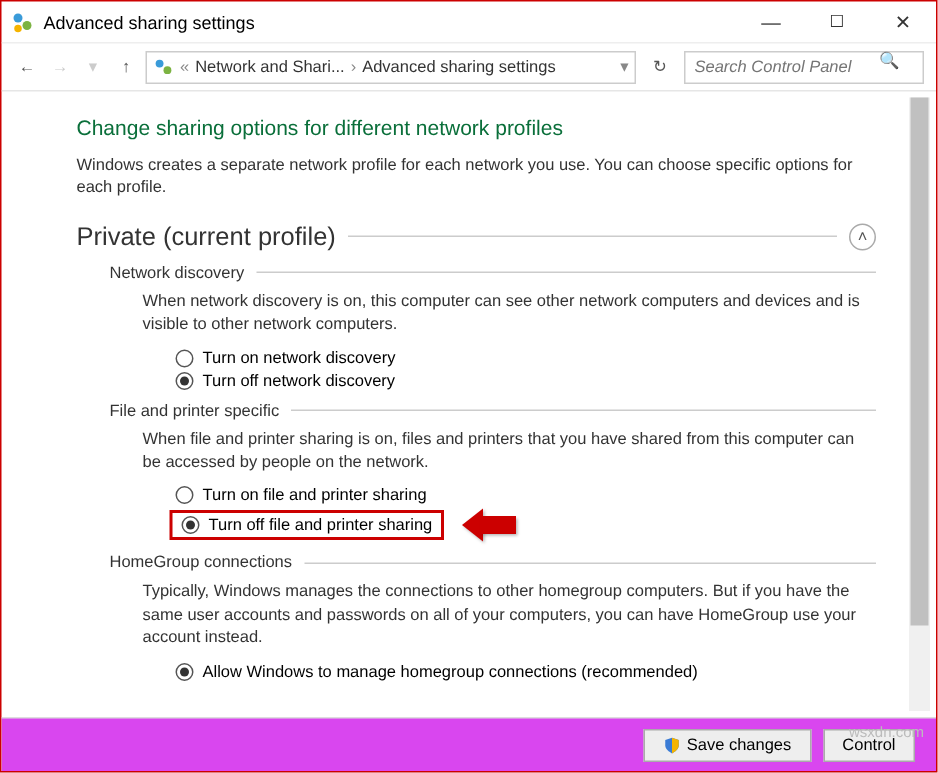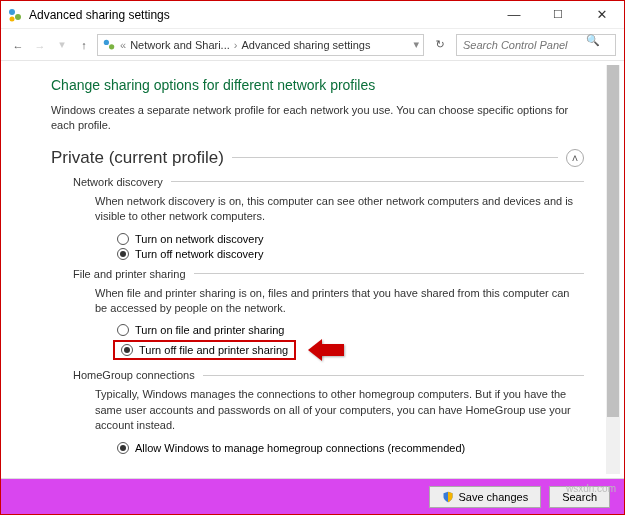--- a/index.html
+++ b/index.html
@@ -190,21 +190,21 @@
     <div class="radio-line">
       <span class="radio"></span>
       <span>Turn on network discovery</span>
     </div>
     <div class="radio-line">
       <span class="radio checked"></span>
       <span>Turn off network discovery</span>
     </div>
 
     <div class="subhead">
-      <span class="label">File and printer sharing</span>
+      <span class="label">File and printer specific</span>
       <span class="rule"></span>
     </div>
     <div class="desc">When file and printer sharing is on, files and printers that you have shared from this computer can be accessed by people on the network.</div>
     <div class="radio-line">
       <span class="radio"></span>
       <span>Turn on file and printer sharing</span>
     </div>
     <div class="radio-line" style="padding-left:40px;">
       <span class="highlight-box">
         <span class="radio checked"></span>
@@ -234,17 +234,17 @@
 
 <div class="footer">
   <div class="btn">
     <svg class="shield" viewBox="0 0 16 16">
       <path d="M8 1 L14 3 V8 C14 12 8 15 8 15 C8 15 2 12 2 8 V3 Z" fill="#3a7bd5"></path>
       <path d="M8 1 L14 3 V8 C14 12 8 15 8 15 V1 Z" fill="#f5b400"></path>
     </svg>
     <span>Save changes</span>
   </div>
   <div class="btn">
-    <span>Search</span>
+    <span>Control</span>
   </div>
 </div>
 
 <div class="watermark">wsxdn.com</div>
 
 </body></html>

